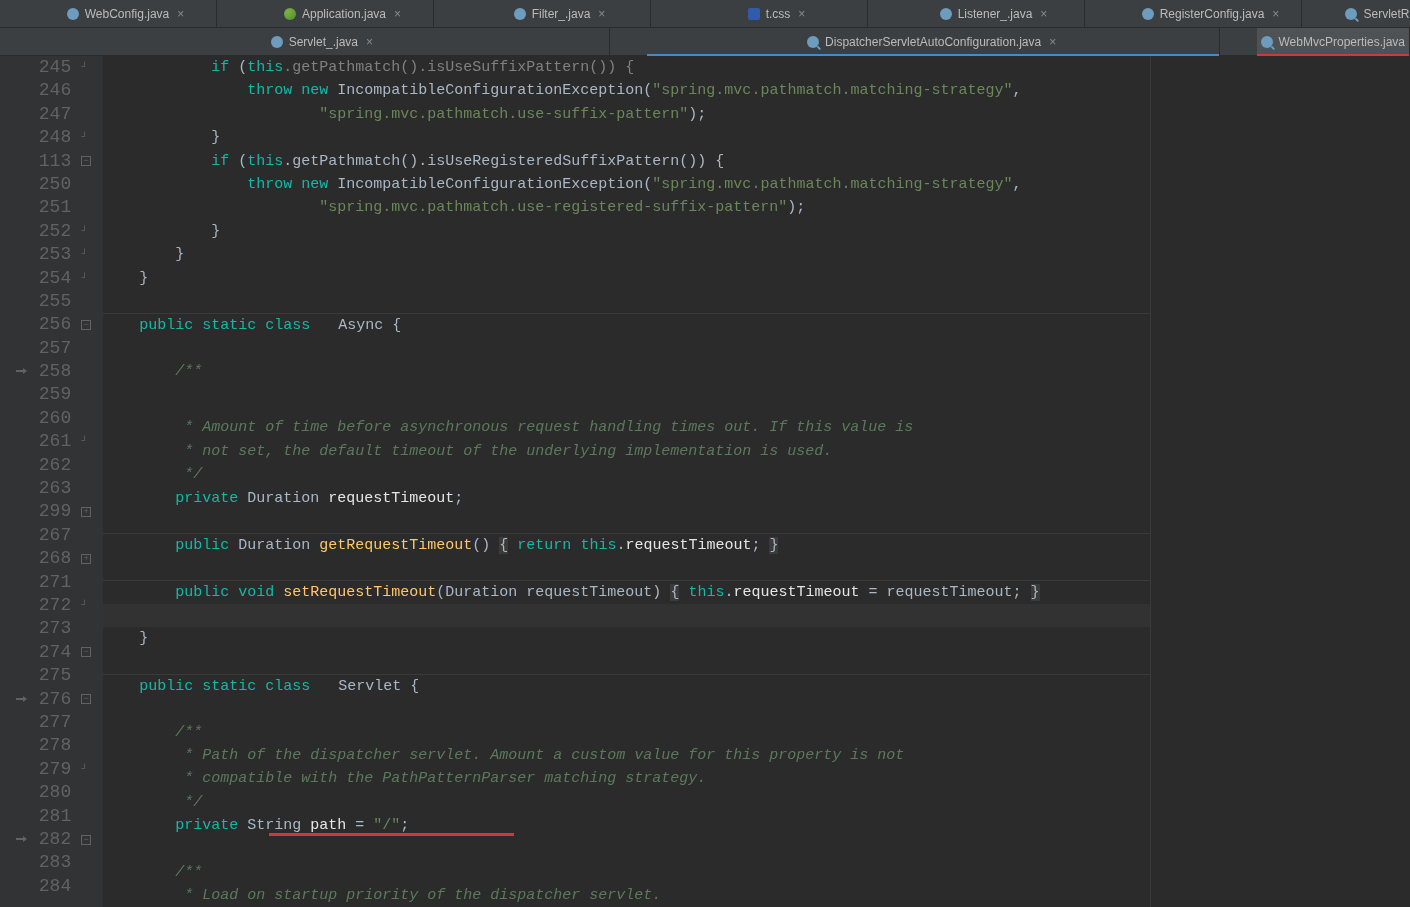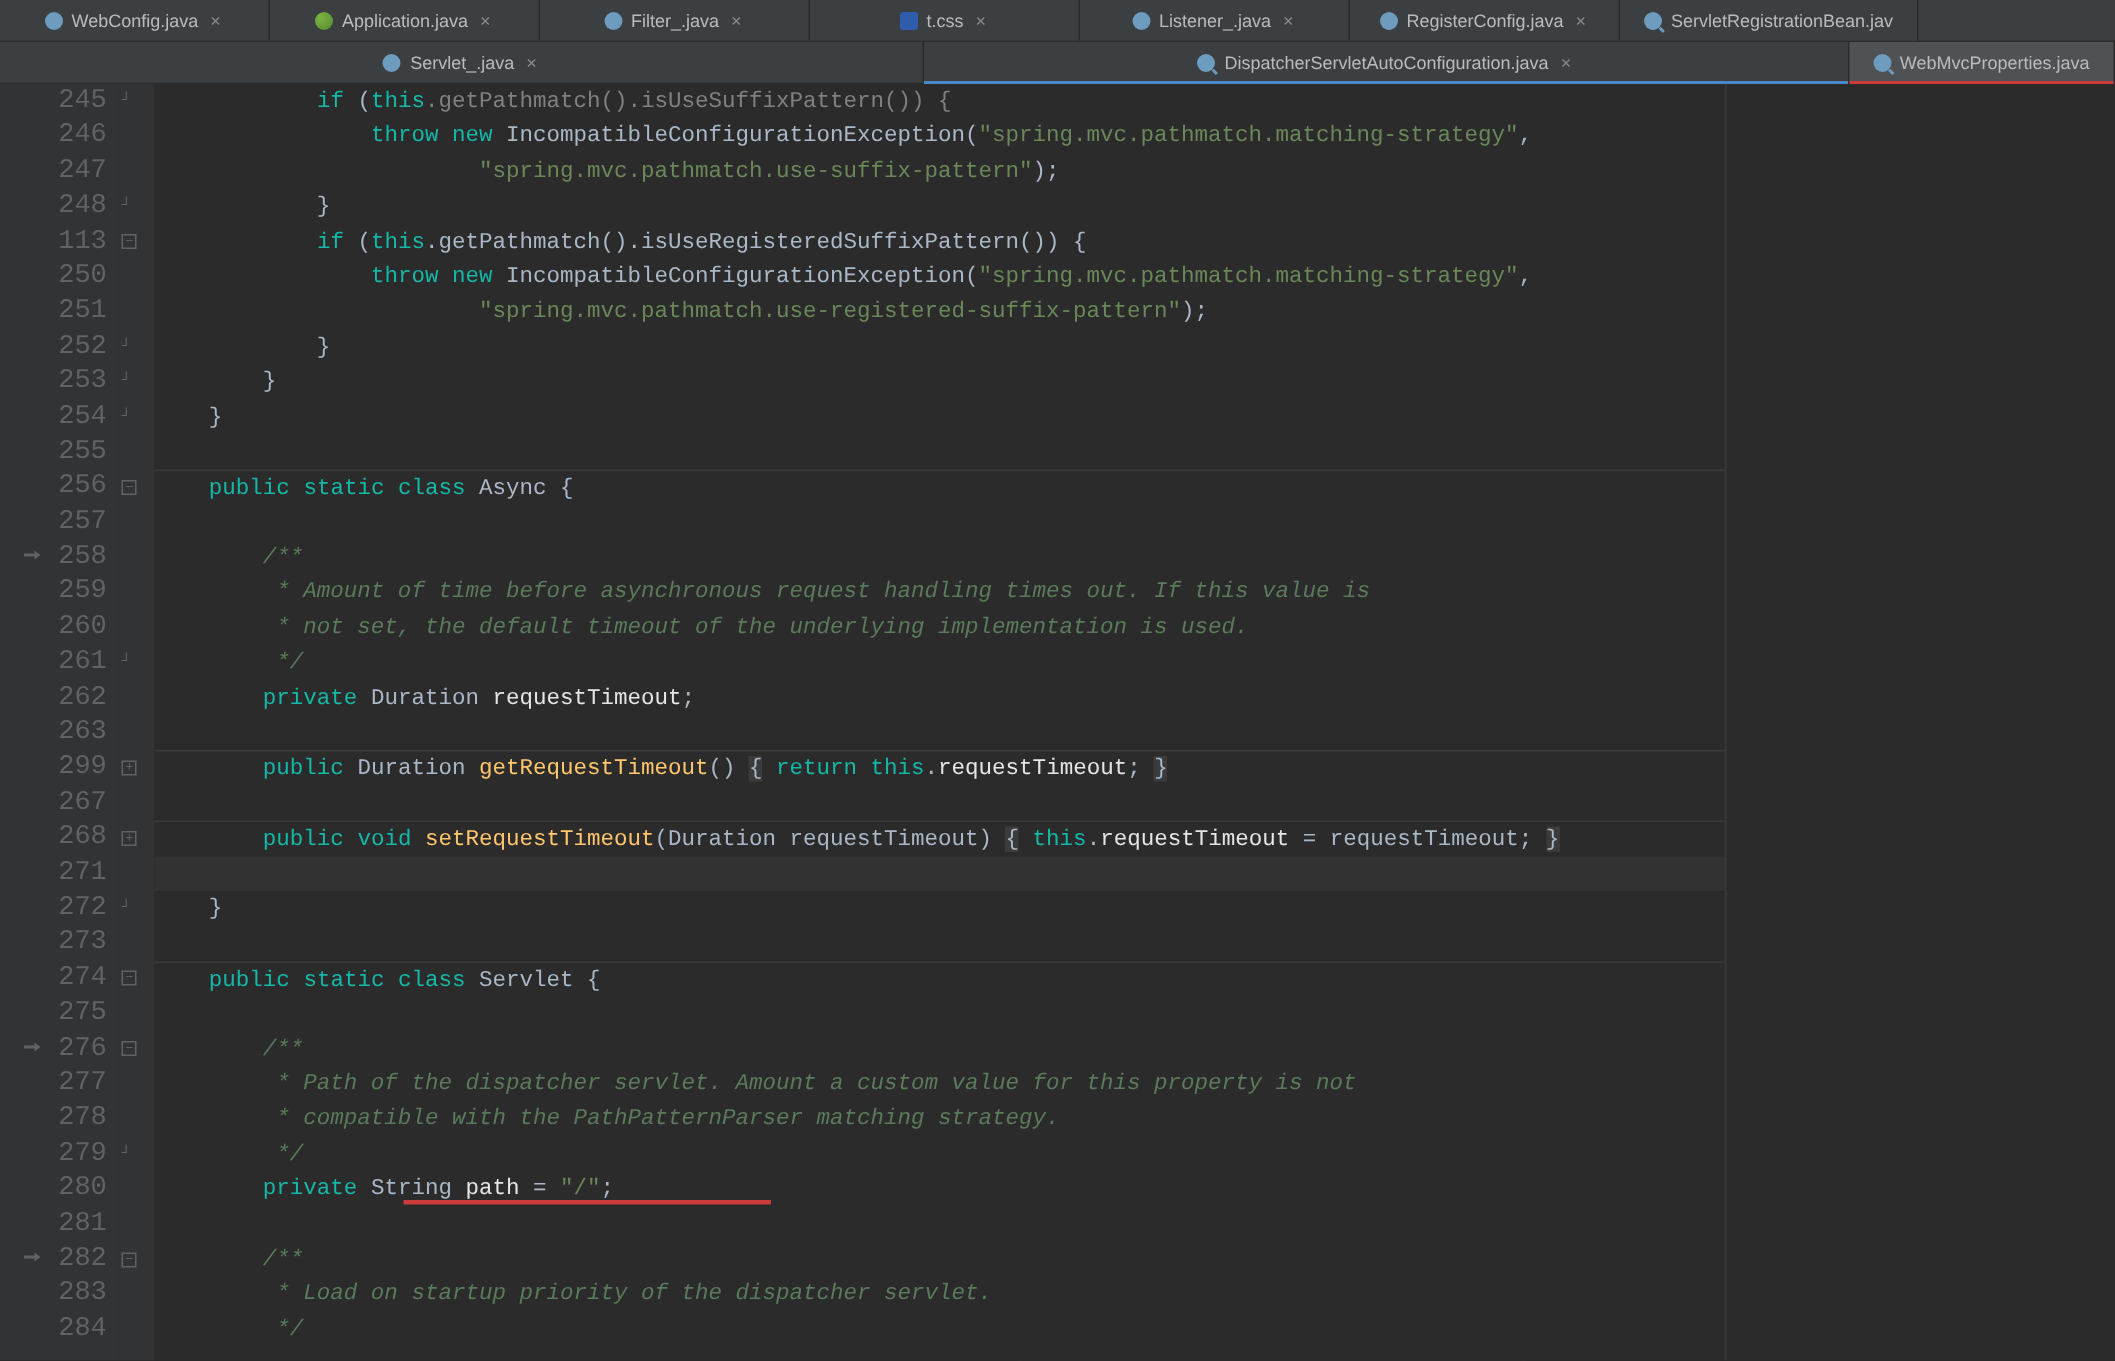--- a/index.html
+++ b/index.html
@@ -10,32 +10,33 @@
     color: #a9b7c6;
     overflow: hidden;
     width: 1410px;
     height: 907px;
   }
   .tab-rows { background: #3c3f41; }
   .tab-row { display: flex; height: 28px; border-bottom: 1px solid #2b2b2b; }
   .tab {
     display: flex;
     align-items: center;
-    padding: 0 16px;
+    padding: 0 4px;
     height: 100%;
     color: #bbbbbb;
     font-family: -apple-system, "Segoe UI", sans-serif;
     font-size: 12px;
     background: #3c3f41;
     border-right: 1px solid #2b2b2b;
     position: relative;
     flex-shrink: 0;
     white-space: nowrap;
     gap: 6px;
     cursor: pointer;
+    margin-left: 37px;
   }
   .tab.flex { flex: 1; justify-content: center; }
   .tab.minw { min-width: 180px; justify-content: center; }
   .tab.active { background: #4e5254; }
   .tab .close {
     font-size: 12px;
     color: #8a8a8a;
     padding: 0 2px;
   }
   .underline {
@@ -113,21 +114,21 @@
   .hline {
     border-top: 1px solid #3a3a3a;
   }
 
   
   .kw   { color: #14b8a6; }
   .str  { color: #6a8759; }
   .cmt  { color: #5b7a5b; font-style: italic; }
   .field{ color: #e5e5e5; }
   .fn   { color: #ffc66d; }
-  .type { color: #a9b7c6; }
+  .type { color: #a9b7c6; margin-left: 19px; }
   .diminner { color: #808080; }
   .fold-bg { background: #3b3b3b; }
 
   .right-pane {
     width: 260px;
     background: #2b2b2b;
     border-left: 1px solid #3a3a3a;
   }
   .overlay-underline-red {
     position: absolute;
@@ -297,21 +298,21 @@
       <div class="line" style="position: relative;">            <span class="kw">if</span> (<span class="kw">this</span>.getPathmatch().isUseRegisteredSuffixPattern()) {</div>
       <div class="line" style="position: relative;">                <span class="kw">throw</span> <span class="kw">new</span> IncompatibleConfigurationException(<span class="str">"spring.mvc.pathmatch.matching-strategy"</span>,</div>
       <div class="line" style="position: relative;">                        <span class="str">"spring.mvc.pathmatch.use-registered-suffix-pattern"</span>);</div>
       <div class="line" style="position: relative;">            }</div>
       <div class="line" style="position: relative;">        }</div>
       <div class="line" style="position: relative;">    }</div>
       <div class="line" style="position: relative;"></div>
       <div class="line hline" style="position: relative;">    <span class="kw">public</span> <span class="kw">static</span> <span class="kw">class</span> <span class="type">Async</span> {</div>
       <div class="line" style="position: relative;"></div>
       <div class="line" style="position: relative;">        <span class="cmt">/**</span></div>
-      <div class="line" style="position: relative;">        <span class="cmt"> * Amount of time before asynchronous request handling times out. If this value is</span></div>
+      <div class="line" style="position: relative; margin-top: 33px;">        <span class="cmt"> * Amount of time before asynchronous request handling times out. If this value is</span></div>
       <div class="line" style="position: relative;">        <span class="cmt"> * not set, the default timeout of the underlying implementation is used.</span></div>
       <div class="line" style="position: relative;">        <span class="cmt"> */</span></div>
       <div class="line" style="position: relative;">        <span class="kw">private</span> Duration <span class="field">requestTimeout</span>;</div>
       <div class="line" style="position: relative;"></div>
       <div class="line hline" style="position: relative;">        <span class="kw">public</span> Duration <span class="fn">getRequestTimeout</span>() <span class="fold-bg">{</span> <span class="kw">return</span> <span class="kw">this</span>.<span class="field">requestTimeout</span>; <span class="fold-bg">}</span></div>
       <div class="line" style="position: relative;"></div>
       <div class="line hline" style="position: relative;">        <span class="kw">public</span> <span class="kw">void</span> <span class="fn">setRequestTimeout</span>(Duration requestTimeout) <span class="fold-bg">{</span> <span class="kw">this</span>.<span class="field">requestTimeout</span> = requestTimeout; <span class="fold-bg">}</span></div>
       <div class="line current" style="position: relative;"></div>
       <div class="line" style="position: relative;">    }</div>
       <div class="line" style="position: relative;"></div>

